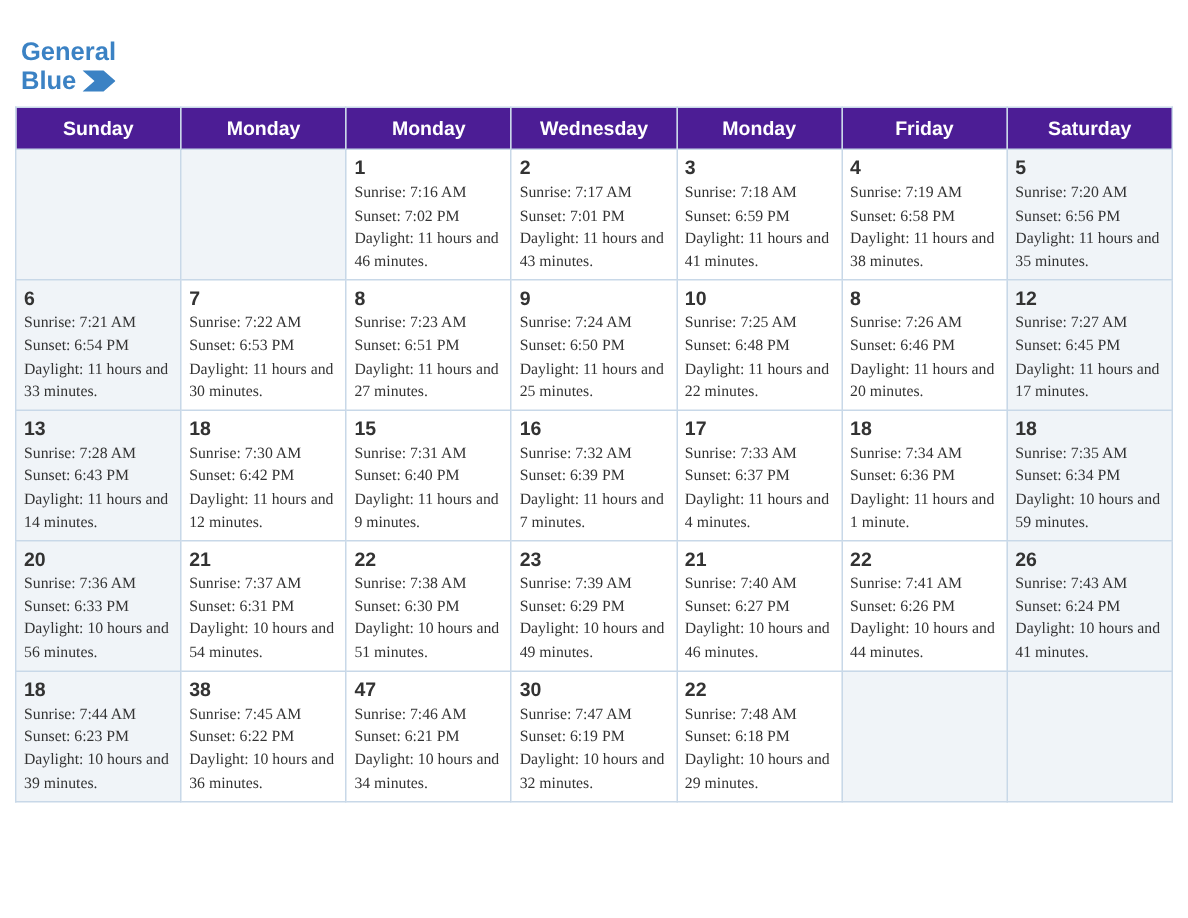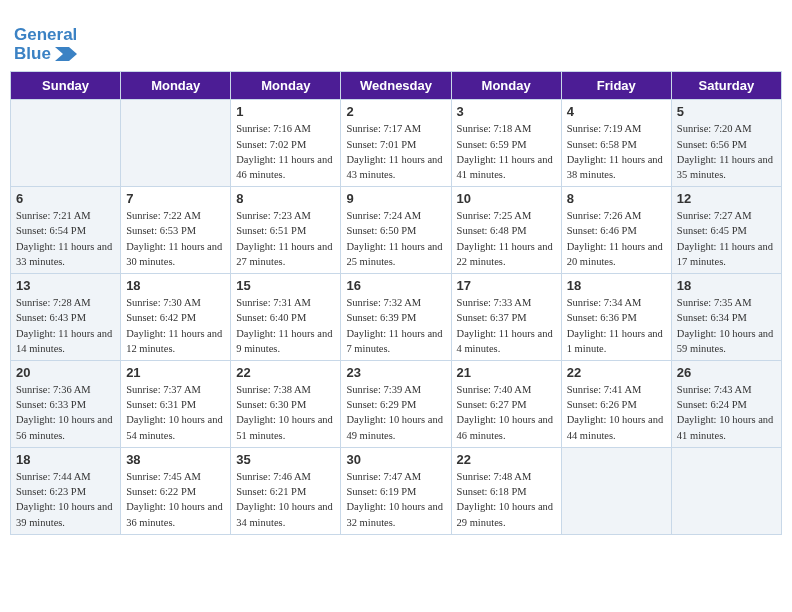--- a/index.html
+++ b/index.html
@@ -226,21 +226,21 @@
       <tr>
         <td class="weekend-bg">
           <span class="day-number">18</span>
           <div class="day-info">Sunrise: 7:44 AM<br>Sunset: 6:23 PM<br>Daylight: 10 hours and 39 minutes.</div>
         </td>
         <td>
           <span class="day-number">38</span>
           <div class="day-info">Sunrise: 7:45 AM<br>Sunset: 6:22 PM<br>Daylight: 10 hours and 36 minutes.</div>
         </td>
         <td>
-          <span class="day-number">35</span>
+          <span class="day-number">47</span>
           <div class="day-info">Sunrise: 7:46 AM<br>Sunset: 6:21 PM<br>Daylight: 10 hours and 34 minutes.</div>
         </td>
         <td>
           <span class="day-number">30</span>
           <div class="day-info">Sunrise: 7:47 AM<br>Sunset: 6:19 PM<br>Daylight: 10 hours and 32 minutes.</div>
         </td>
         <td>
           <span class="day-number">22</span>
           <div class="day-info">Sunrise: 7:48 AM<br>Sunset: 6:18 PM<br>Daylight: 10 hours and 29 minutes.</div>
         </td>

